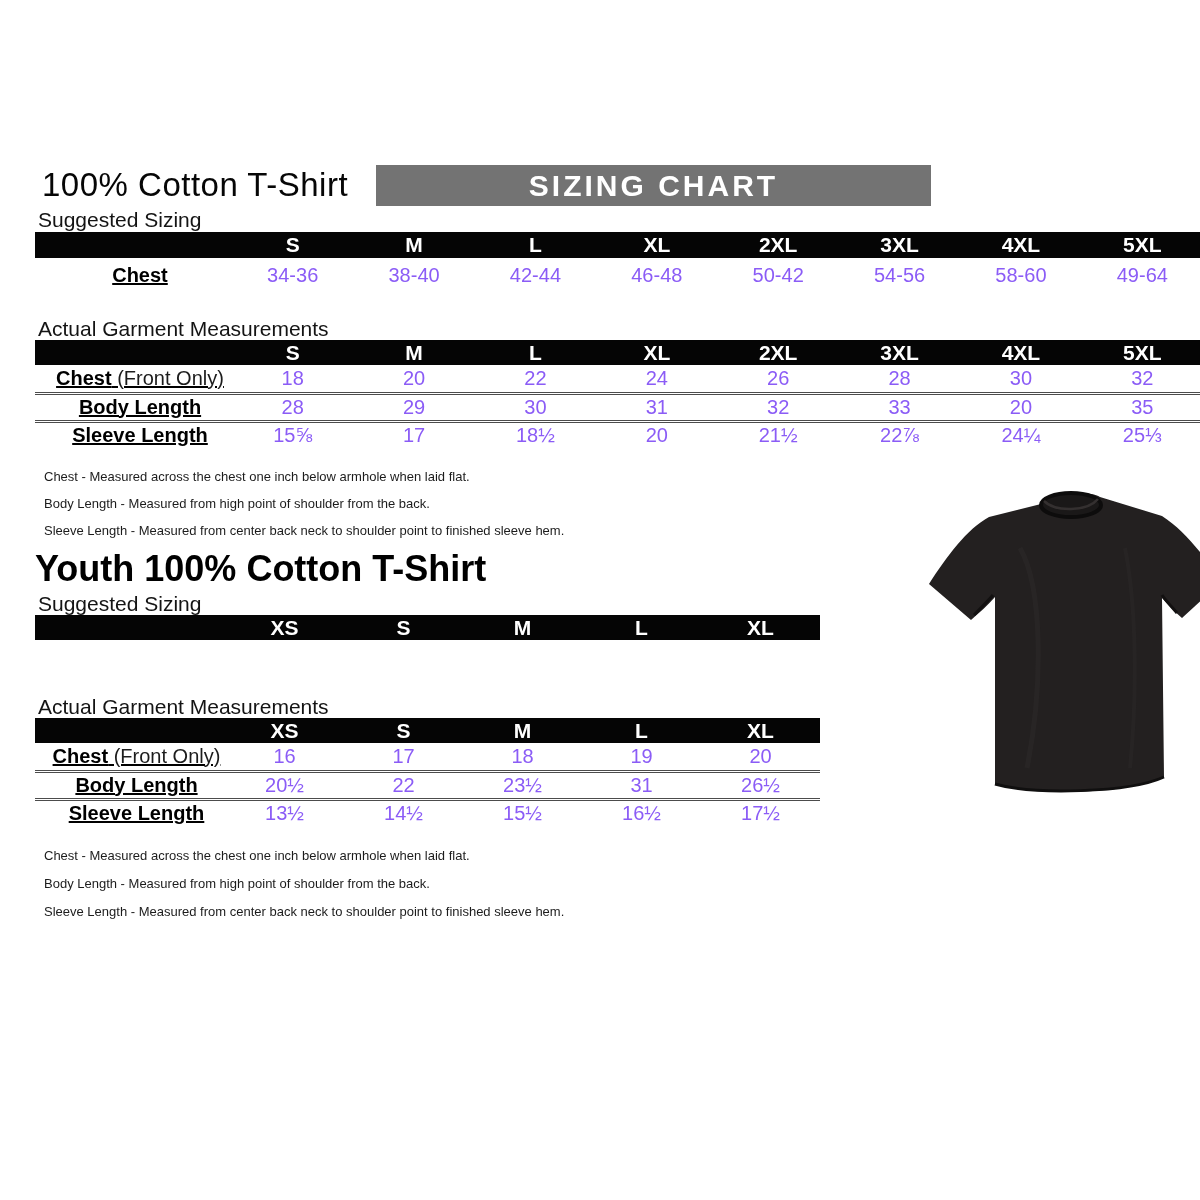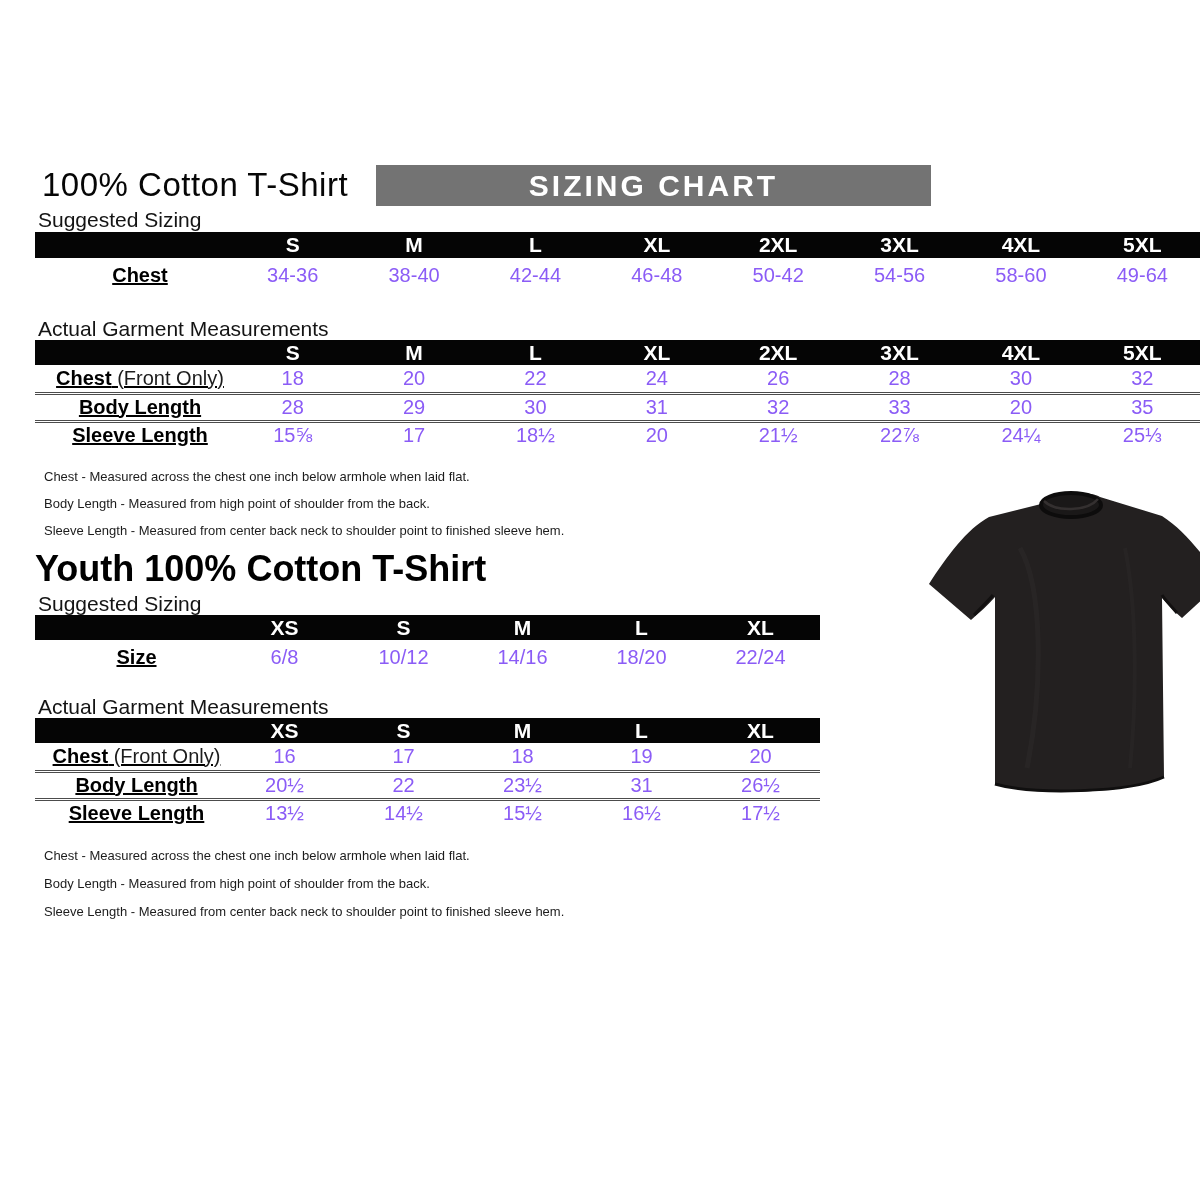--- a/index.html
+++ b/index.html
@@ -205,28 +205,20 @@
       <col>
   </colgroup>
   <tbody>
       <tr class="th-h25">
     <th></th>
     <th>XS</th>
     <th>S</th>
     <th>M</th>
     <th>L</th>
     <th>XL</th>
-  </tr>
-  <tr class="row-h33">
-    <td class="lbl">Size</td>
-    <td>6/8</td>
-    <td>10/12</td>
-    <td>14/16</td>
-    <td>18/20</td>
-    <td>22/24</td>
   </tr>
 </tbody>
   </table>
 
 <div class="abs section-label" style="left:8px; top:695px;">Actual Garment Measurements</div>
 
 <table class="abs sz-table" style="left:5px; top:718px; width:785px;">
   <colgroup>
     <col style="width:190px;">
     <col>

